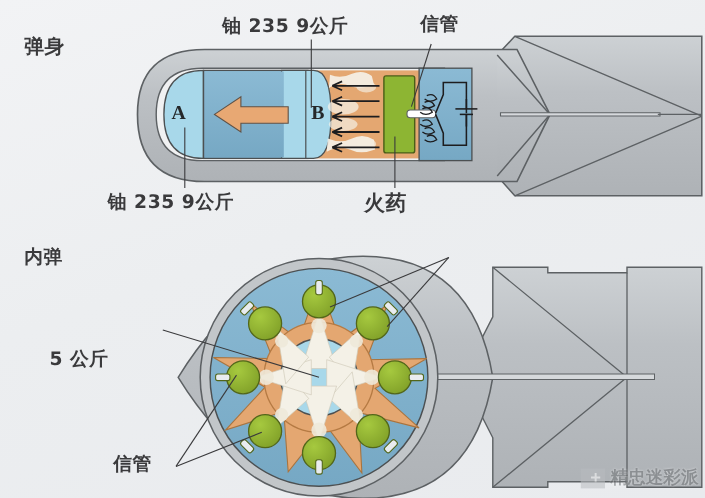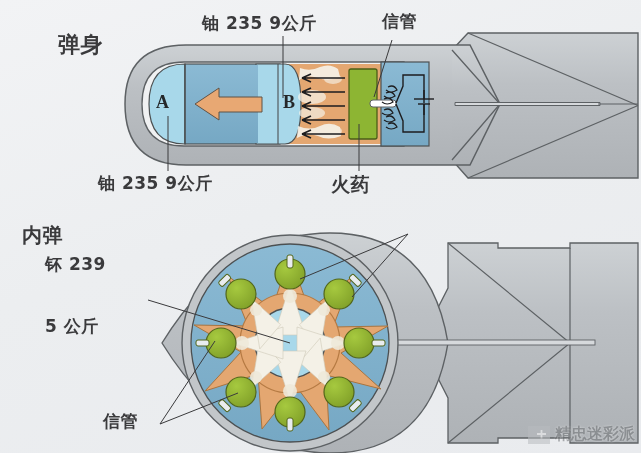--- a/index.html
+++ b/index.html
@@ -205,37 +205,36 @@
       <g stroke="#3a3a3c" stroke-width="1" fill="none">
         <path d="M408,234 L300,279"></path>
         <path d="M408,234 L352,297"></path>
         <path d="M148,300 L290,343"></path>
         <path d="M160,424 L215,341"></path>
         <path d="M160,424 L238,393"></path>
       </g>
     </g>
   </svg>
 
-  <div class="lbl cn" style="left:22px;top:30px;font-size:22px;margin-left:36px;">弹身</div>
+  <div class="lbl cn" style="left:22px;top:30px;font-size:18px;">弹身</div>
 
   <div class="lbl cn" style="left:202px;top:12px;font-size:17px;">铀 235   9公斤</div>
 
   <div class="lbl cn" style="left:382px;top:10px;font-size:17px;">信管</div>
 
   <div class="lbl cn" style="left:98px;top:172px;font-size:17px;">铀 235    9公斤</div>
 
   <div class="lbl cn" style="left:331px;top:172px;font-size:19px;">火药</div>
 
   <div class="lbl" style="left:156px;top:92px;font-size:18px;font-weight:600;color:#25282a;">A</div>
 
   <div class="lbl" style="left:283px;top:92px;font-size:18px;font-weight:600;color:#25282a;">B</div>
 
-  <div class="lbl cn" style="left:22px;top:222px;font-size:20px;">内弹</div>
-
-  <div class="lbl cn" style="left:45px;top:253px;font-size:17px;">钚 239</div>
+  <div class="lbl cn" style="left:22px;top:222px;font-size:17px;">内弹</div>
+
 
   <div class="lbl cn" style="left:45px;top:283px;font-size:17px;margin-top:32px;">5 公斤</div>
 
 
   <div class="lbl cn" style="left:103px;top:410px;font-size:17px;">信管</div>
 
   <div class="wm">
     <span class="wm-mark"></span>
     <span class="wm-txt">精忠迷彩派</span>
   </div>

